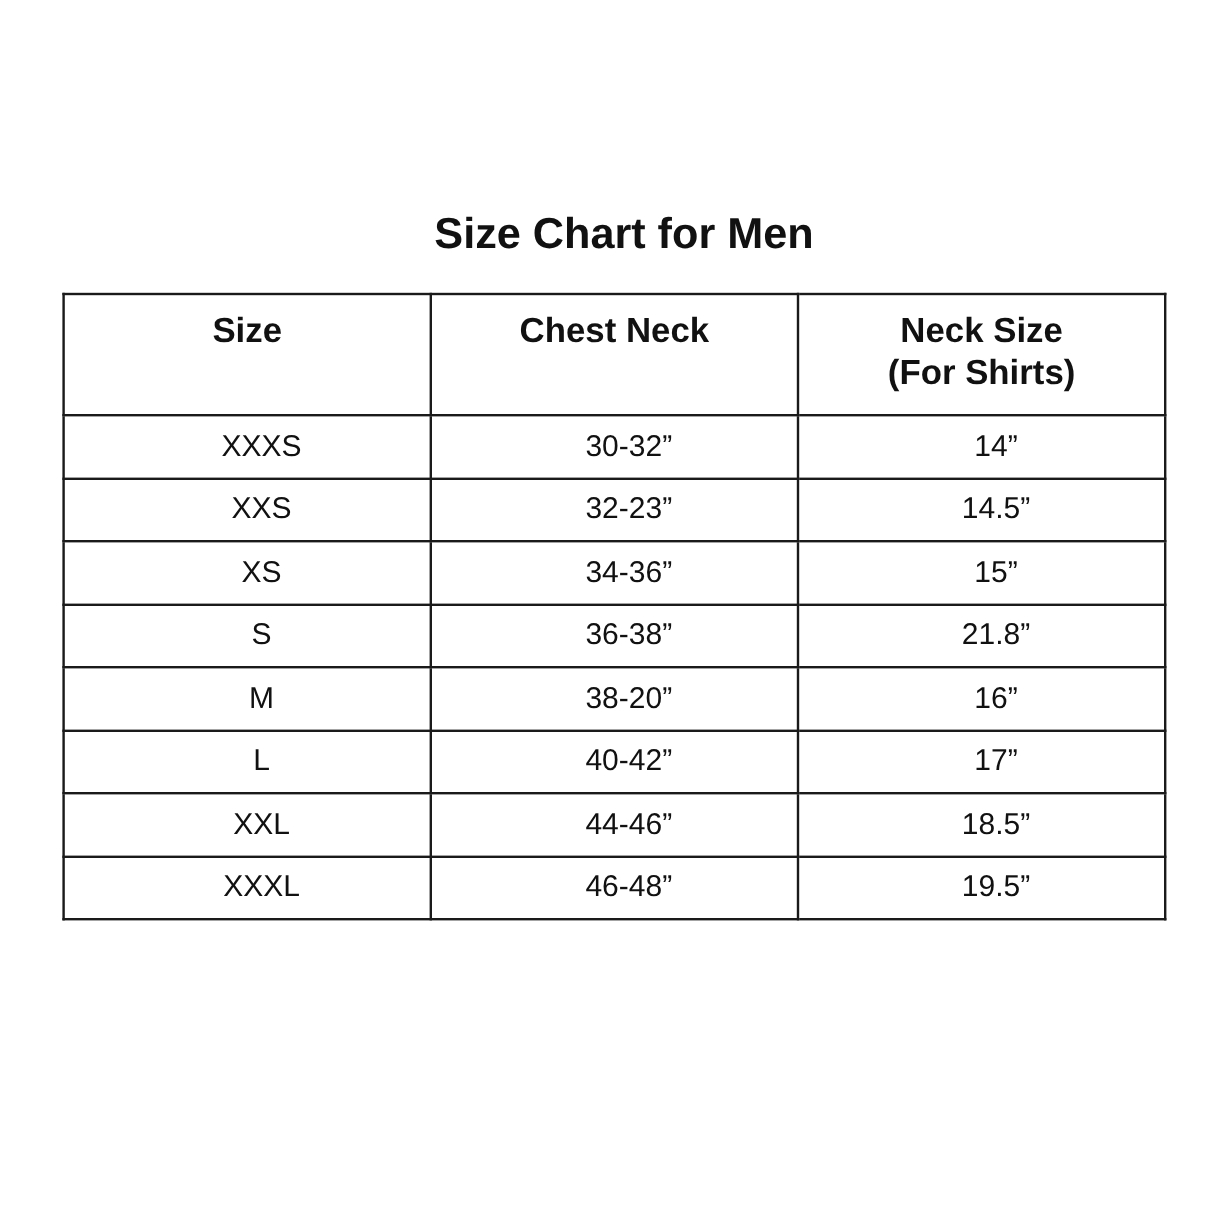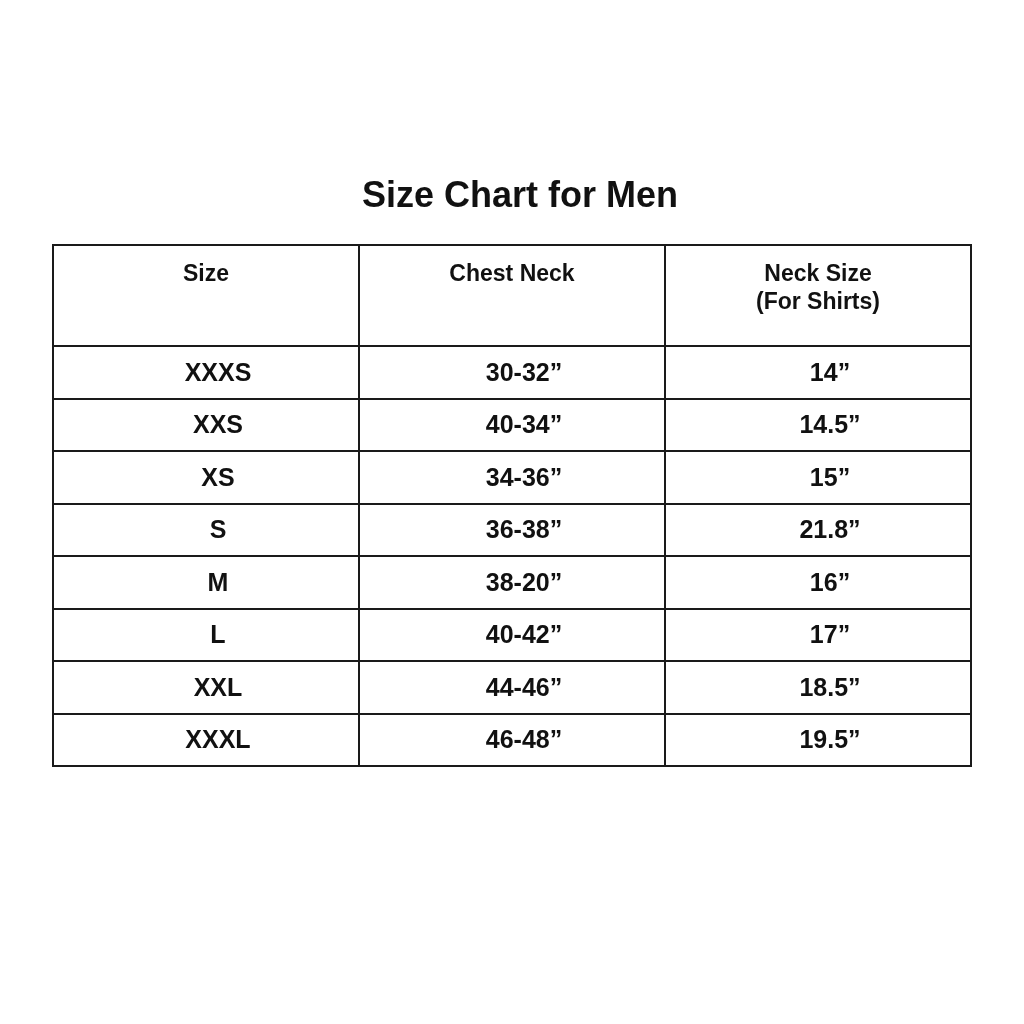--- a/index.html
+++ b/index.html
@@ -24,29 +24,29 @@
     border:2.5px solid #1a1a1a;
     text-align:center;
     color:#111111;
     padding:0;
     width:33.33%;
   }
   .size-table th{
     height:86px;
     vertical-align:top;
     padding-top:13px;
-    font-size:23px;
+    font-size:29px;
     font-weight:700;
     line-height:1.22;
   }
   .size-table td{
     height:50.5px;
     vertical-align:middle;
     font-size:25px;
-    font-weight:700;
+    font-weight:400;
     padding-left:24px;
   }
   .hline{min-height:0;}
 </style>
 </head>
 <body>
 
 <div class="page">
 
   <h1 class="title">Size Chart for Men</h1>
@@ -69,21 +69,21 @@
       </tr>
     </thead>
     <tbody>
         <tr>
           <td>XXXS</td>
           <td>30-32”</td>
           <td>14”</td>
         </tr>
         <tr>
           <td>XXS</td>
-          <td>40-34”</td>
+          <td>32-23”</td>
           <td>14.5”</td>
         </tr>
         <tr>
           <td>XS</td>
           <td>34-36”</td>
           <td>15”</td>
         </tr>
         <tr>
           <td>S</td>
           <td>36-38”</td>

